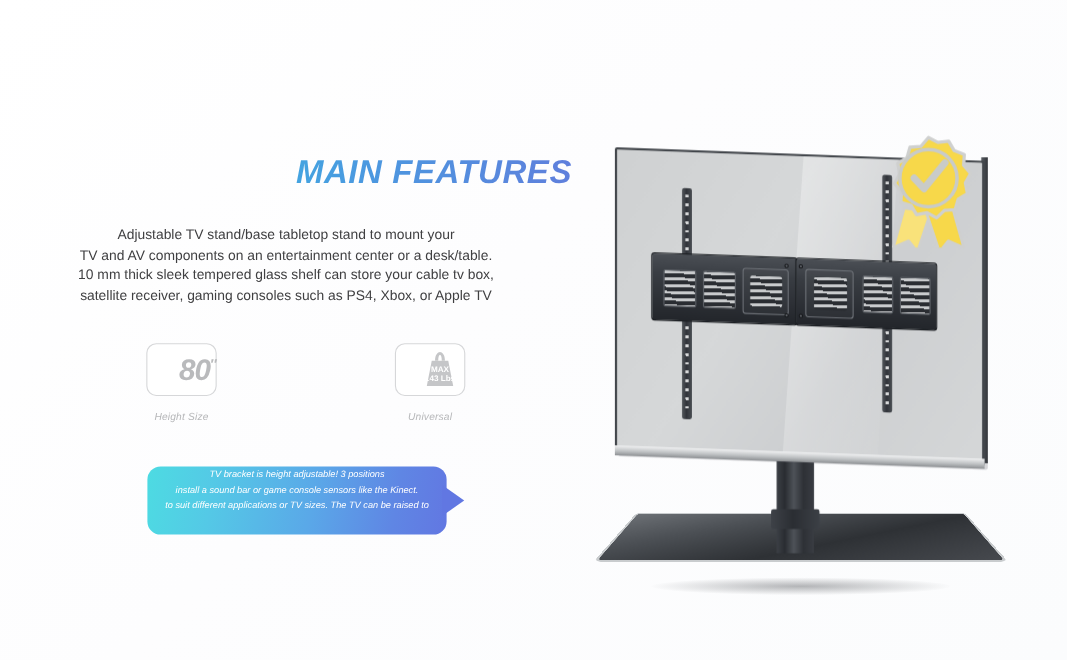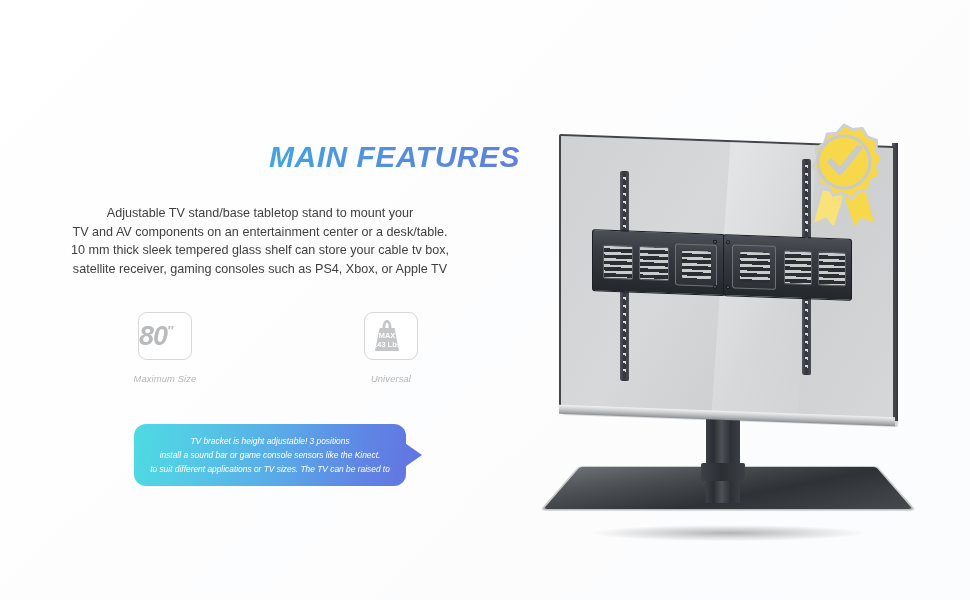--- a/index.html
+++ b/index.html
@@ -53,28 +53,28 @@
   
   #features {
     position: absolute;
     left: 118px; top: 312px;
     width: 320px;
     display: flex;
     justify-content: space-between;
   }
   .feature { width: 94px; text-align: center; }
   .badge-box {
-    width: 54px; height: 48px;
+    width: 64px; height: 48px;
     margin: 0 auto;
     border: 1.4px solid #d6d7d9;
     border-radius: 9px;
     background: #ffffff;
     display: flex;
     align-items: center;
-    justify-content: flex-start;
+    justify-content: flex-end;
   }
   .feature-caption {
     margin-top: 14px;
     font-size: 9.3px;
     font-style: italic;
     color: #b6b7b9;
     letter-spacing: 0.15px;
     white-space: nowrap;
   }
   .size-text {
@@ -99,21 +99,21 @@
     left: 134px; top: 424px;
     width: 288px; height: 62px;
   }
   #callout-body {
     position: absolute;
     left: 0; top: 0;
     width: 272px; height: 62px;
     border-radius: 12px;
     background: linear-gradient(100deg, #4ddbe2 0%, #54c9e6 22%, #5aa8e8 55%, #5f86e4 82%, #6277e2 100%);
     display: flex;
-    align-items: center;
+    align-items: flex-start;
     justify-content: center;
   }
   #callout-tail {
     position: absolute;
     left: 268px; top: 17px;
     width: 0; height: 0;
     border-top: 14px solid transparent;
     border-bottom: 14px solid transparent;
     border-left: 20px solid #6177e2;
   }
@@ -293,21 +293,21 @@
     </div>
 
     <div id="features">
 
       <div class="feature">
         <div class="badge-box">
           <div class="size-text">
             <span>80</span><sup>″</sup>
           </div>
         </div>
-        <div class="feature-caption">Maximum Size</div>
+        <div class="feature-caption">Height Size</div>
       </div>
 
 
       <div class="feature">
         <div class="badge-box">
           <svg width="44" height="38" viewBox="0 0 44 38">
             <path d="M17.5 11 C17.5 5.5 20 3 22 3 C24 3 26.5 5.5 26.5 11 L23.6 11 C23.6 7.4 23 5.8 22 5.8 C21 5.8 20.4 7.4 20.4 11 Z" fill="#c5c6c8"></path>
             <path d="M14.5 11 L29.5 11 L34 34 L10 34 Z" fill="#c5c6c8"></path>
             <text x="22" y="21.2" font-family="Liberation Sans, sans-serif" font-size="7.4" font-weight="bold" fill="#ffffff" text-anchor="middle">MAX</text>
             <text x="22" y="29.6" font-family="Liberation Sans, sans-serif" font-size="7.4" font-weight="bold" fill="#ffffff" text-anchor="middle">143 Lbs</text>

